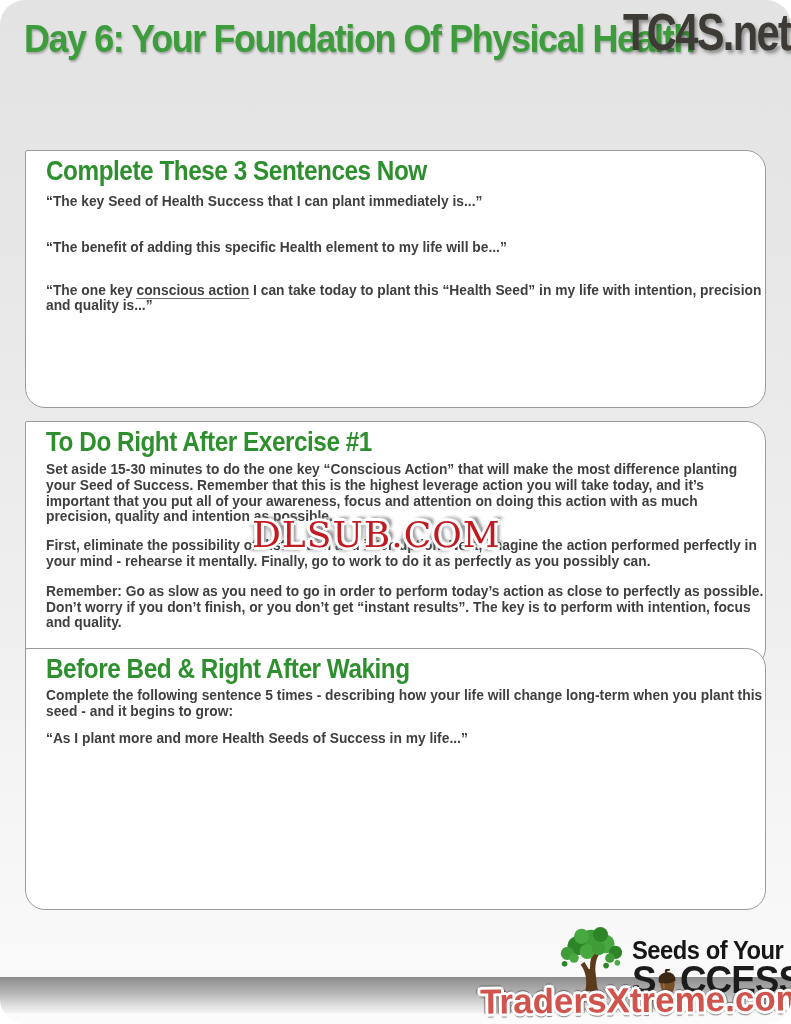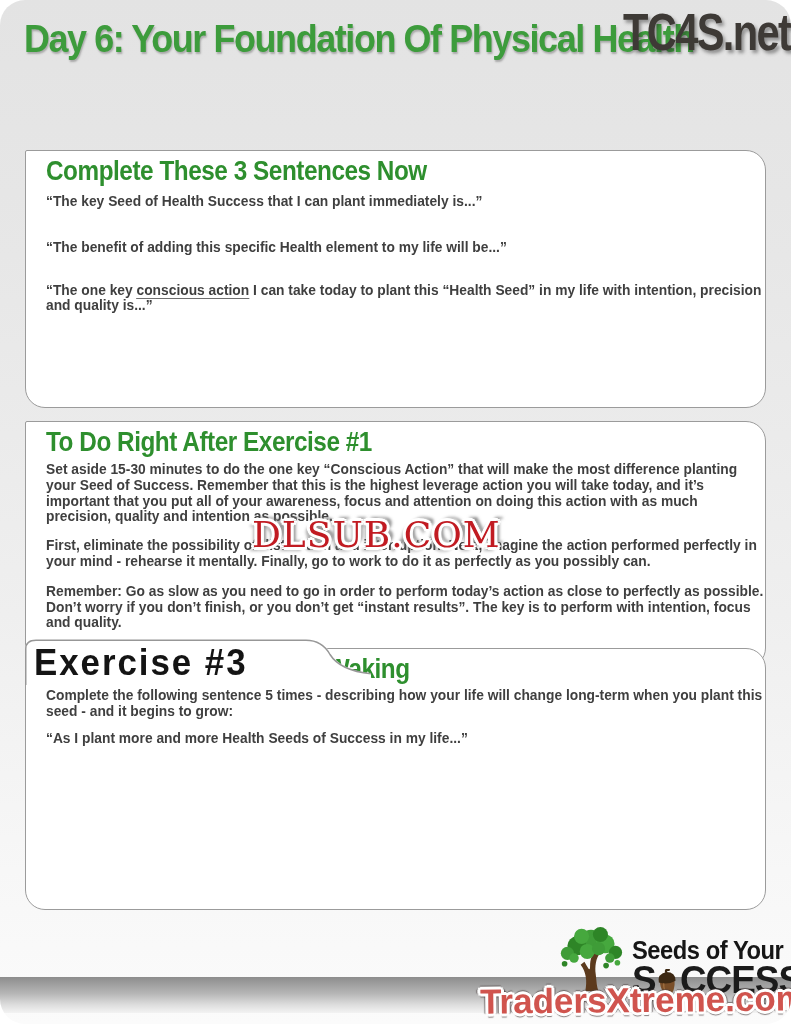--- a/index.html
+++ b/index.html
@@ -91,27 +91,20 @@
     <p class="s1p3"><span>“The one key </span><span class="ul">conscious action</span><span> I can take today to plant this “Health Seed” in my life with intention, precision and quality is...”</span></p>
   </div>
 
   <div class="box box2">
     <div class="h">To Do Right After Exercise #1</div>
     <p class="s2p1">Set aside 15-30 minutes to do the one key “Conscious Action” that will make the most difference planting your Seed of Success. Remember that this is the highest leverage action you will take today, and it’s important that you put all of your awareness, focus and attention on doing this action with as much precision, quality and intention as possible.</p>
     <p class="s2p2">First, eliminate the possibility of distraction and interruption. Next, imagine the action performed perfectly in your mind - rehearse it mentally. Finally, go to work to do it as perfectly as you possibly can.</p>
     <p class="s2p3">Remember: Go as slow as you need to go in order to perform today’s action as close to perfectly as possible. Don’t worry if you don’t finish, or you don’t get “instant results”. The key is to perform with intention, focus and quality.</p>
   </div>
 
-  <div class="tab tab3">
-    <svg width="352" height="49" viewBox="0 0 352 49">
-      <path d="M0,49 L0,13 Q0,3.5 11,3.5 L281,3.5 Q298,3.5 306,18 Q316,34 346,37.75 L346,49 Z" fill="#ffffff"></path>
-      <path d="M0.75,49 L0.75,13 Q0.75,4.25 11,4.25 L281,4.25 Q297,4.25 305,18.5 Q315,34.5 346,37.75" fill="none" stroke="#979797" stroke-width="1.5"></path>
-    </svg>
-    <div class="tablabel">Exercise #3</div>
-  </div>
   <div class="box box3">
     <div class="h">Before Bed &amp; Right After Waking</div>
     <p class="s3p1">Complete the following sentence 5 times - describing how your life will change long-term when you plant this seed - and it begins to grow:</p>
     <p class="s3p2">“As I plant more and more Health Seeds of Success in my life...”</p>
   </div>
 
   <div class="wm-mid">DLSUB.COM</div>
 
   <div class="band"></div>
   <div class="copyright">© 2011, All Rights Reserved. Seeds of Your Success is a Trademark of</div>

